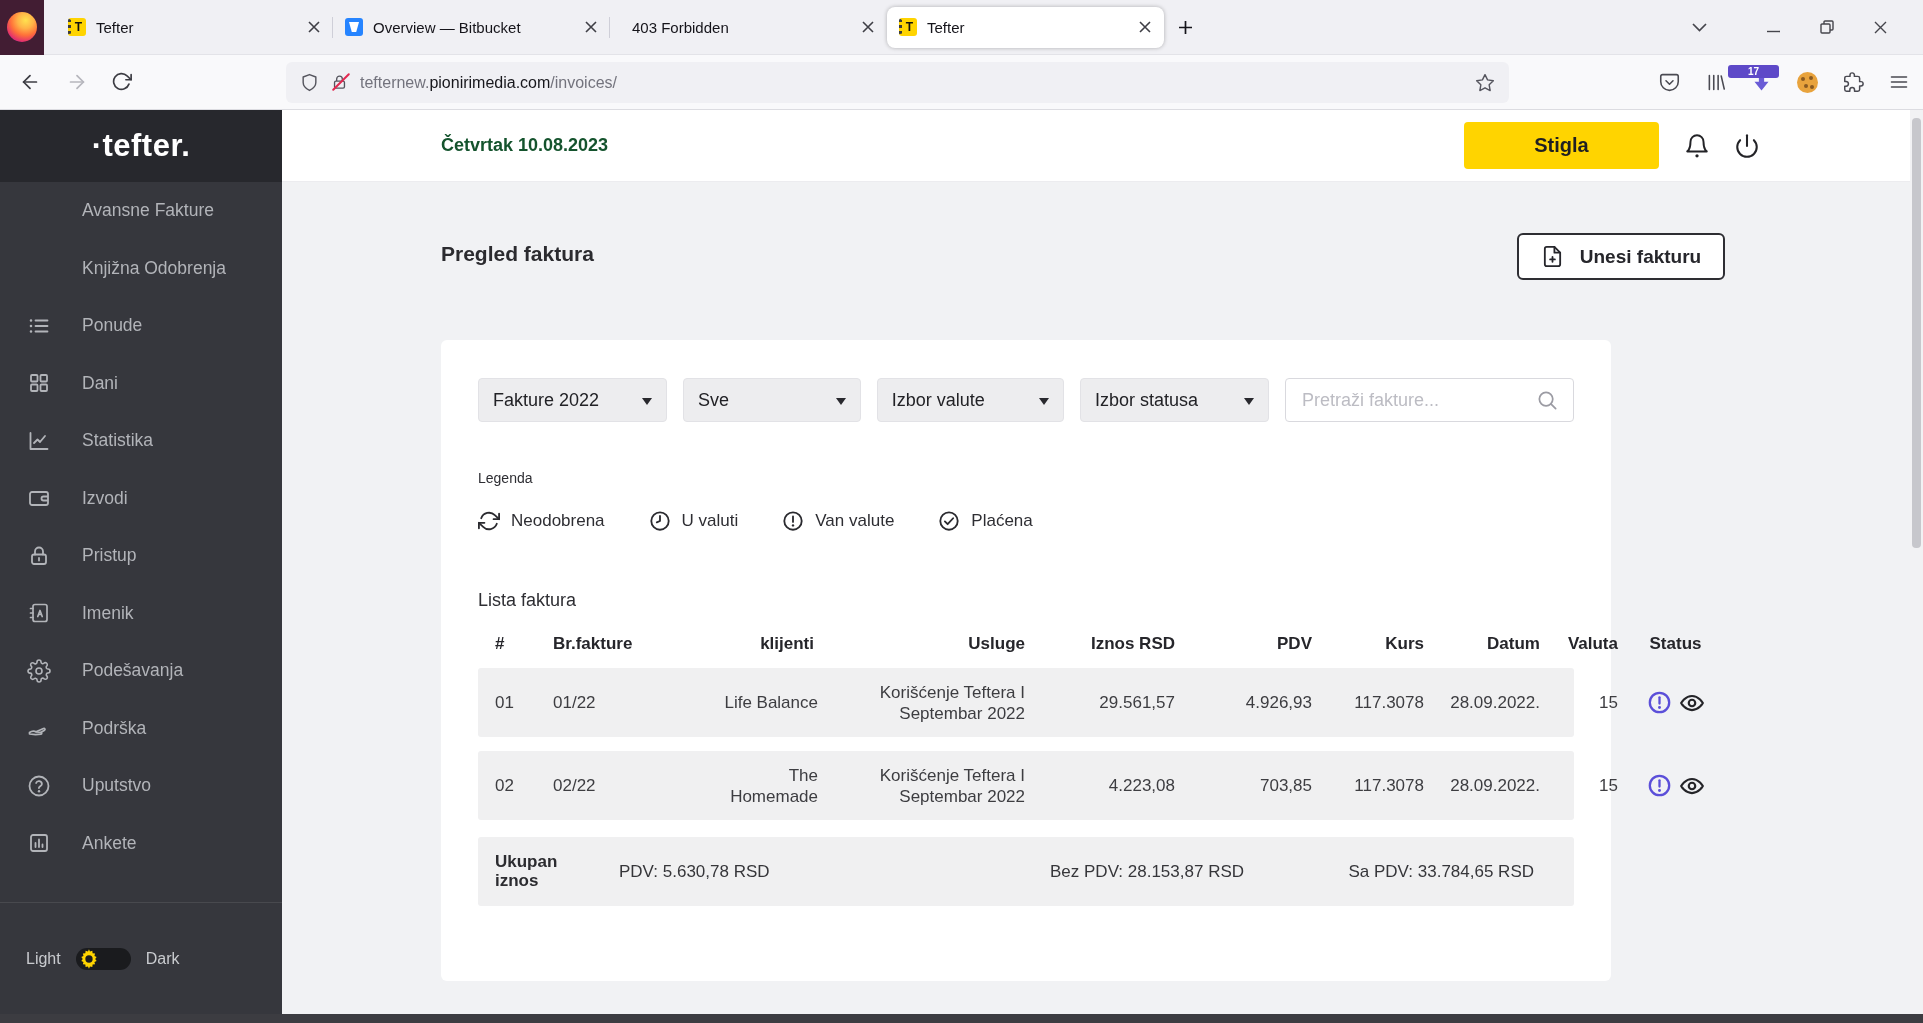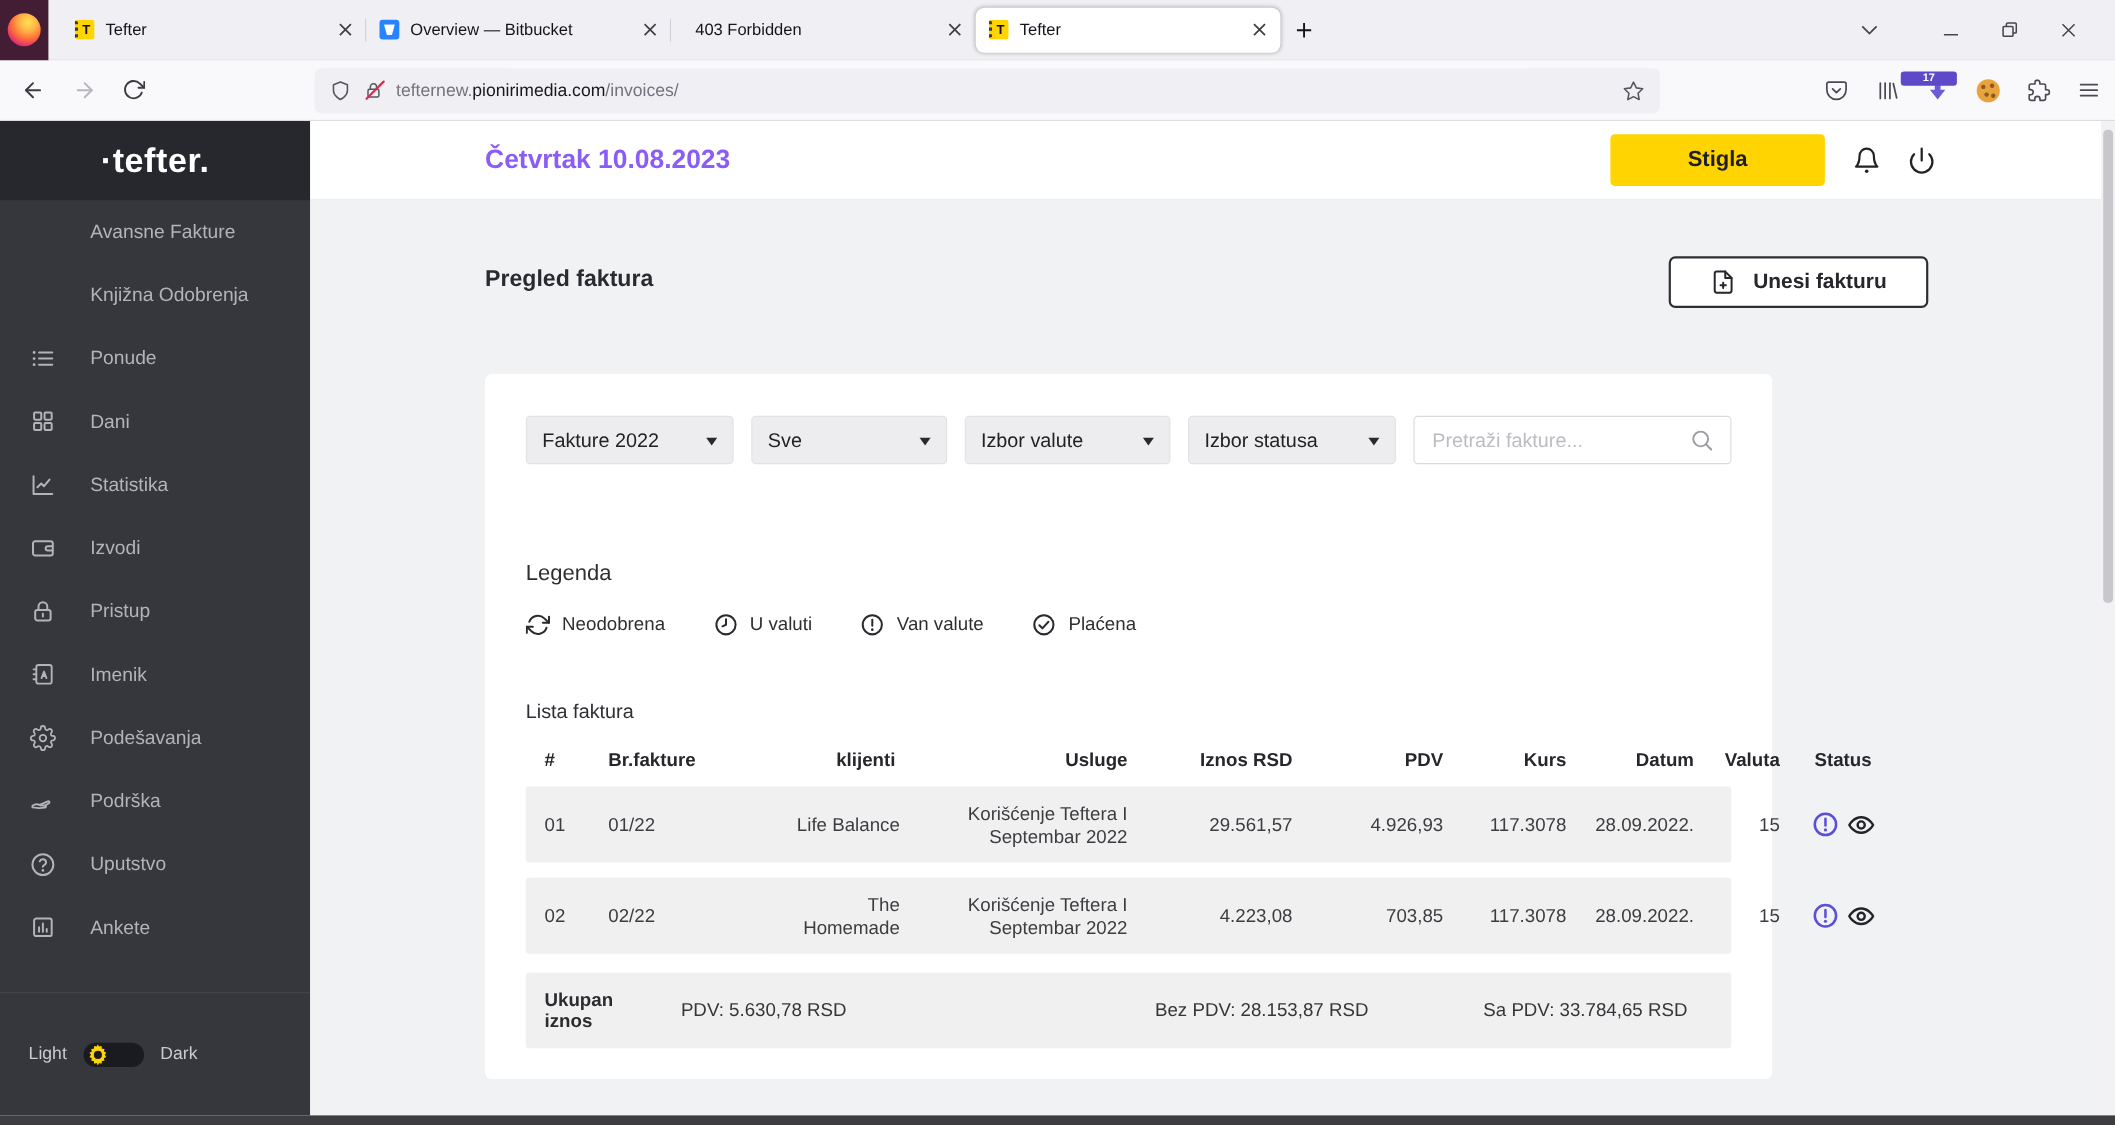--- a/index.html
+++ b/index.html
@@ -69,50 +69,50 @@
   .side-footer { position:absolute; left:0; right:0; bottom:0; height:112px;
                  border-top:1px solid rgba(255,255,255,.09); display:flex; align-items:center;
                  padding:0 26px; gap:15px; color:#c9cbcf; font-size:16px; }
   .toggle { width:55px; height:22px; border-radius:12px; background:#1a1b1e; position:relative; flex:none; }
   .toggle-knob { position:absolute; left:2px; top:0px; width:22px; height:22px; color:#ffd400; }
 
   
   .app-header { position:absolute; left:282px; top:110px; right:0; height:72px; background:#fff;
                 border-bottom:1px solid #ececef; }
   .app-date { position:absolute; left:159px; top:0; height:100%; display:flex; align-items:center;
-              font-size:24px; font-weight:bold; color:#8b5cf6; }
+              font-size:18px; font-weight:bold; color:#14532d; }
   .stigla-btn { position:absolute; left:1182px; top:12px; width:195px; height:47px; background:#ffd400;
                 border-radius:4px; display:flex; align-items:center; justify-content:center;
                 font-size:20px; font-weight:bold; color:#1f1f23; cursor:pointer; }
   .hdr-ico { position:absolute; top:23px; color:#232327; cursor:pointer; }
   .hdr-bell { left:1402px; } .hdr-power { left:1452px; }
 
   
   .content { position:absolute; left:282px; top:182px; right:0; bottom:9px; background:#f1f2f4; }
   .page-title { position:absolute; left:159px; top:60px; font-size:21px; font-weight:bold; color:#2b2b2f; }
-  .add-btn { position:absolute; left:1235px; top:51px; width:236px; height:47px; background:#fff;
+  .add-btn { position:absolute; left:1235px; top:51px; width:208px; height:47px; background:#fff;
              border:2px solid #2e2e33; border-radius:6px; display:flex; align-items:center; justify-content:center;
              gap:16px; font-size:19px; font-weight:bold; color:#26262b; cursor:pointer; }
   .card { position:absolute; left:159px; top:158px; width:1170px; height:641px; background:#fff;
           border-radius:6px; padding:38px 37px; }
 
   .filters { display:flex; gap:16px; }
   .dropdown { height:44px; background:#ededef; border:1px solid #e2e2e6; border-radius:4px;
               display:flex; align-items:center; padding:0 14px; font-size:18px; color:#222226; cursor:pointer; }
   .dd1{ width:198px; } .dd2{ width:186px; } .dd3{ width:196px; } .dd4{ width:198px; }
   .caret { margin-left:auto; width:0; height:0; border:5.5px solid transparent; border-top:7px solid #29292e;
            margin-top:7px; }
   .searchbox { flex:1; height:44px; background:#fff; border:1px solid #d9d9de; border-radius:4px;
                display:flex; align-items:center; padding:0 14px; }
   .searchbox input { border:none; outline:none; flex:1; font-size:18px; font-family:inherit; color:#333;
                      background:transparent; }
   .searchbox input::placeholder { color:#bcbcc3; }
   .search-ico { color:#9b9ba3; flex:none; }
 
-  .legend-title { margin-top:88px; font-size:20px; color:#2e2e33; }
+  .legend-title { margin-top:48px; font-size:14px; color:#2e2e33; }
   .legend-row { margin-top:24px; display:flex; align-items:center; gap:44px; }
   .legend-item { display:flex; align-items:center; gap:11px; font-size:17px; color:#2e2e33; }
   .legend-item .li-ico { color:#2a2a2f; }
 
   .list-title { margin-top:58px; font-size:18px; color:#2e2e33; }
 
   .tgrid { display:grid; grid-template-columns:40px 110px 190px 215px 146px 137px 112px 116px 78px 129px;
            align-items:center; }
   .thead { margin-top:22px; font-size:17px; font-weight:bold; color:#26262b; }
   .trow { margin-top:14px; background:#f0f0f1; border-radius:3px; height:69px; font-size:17px; color:#3d3d41; }

